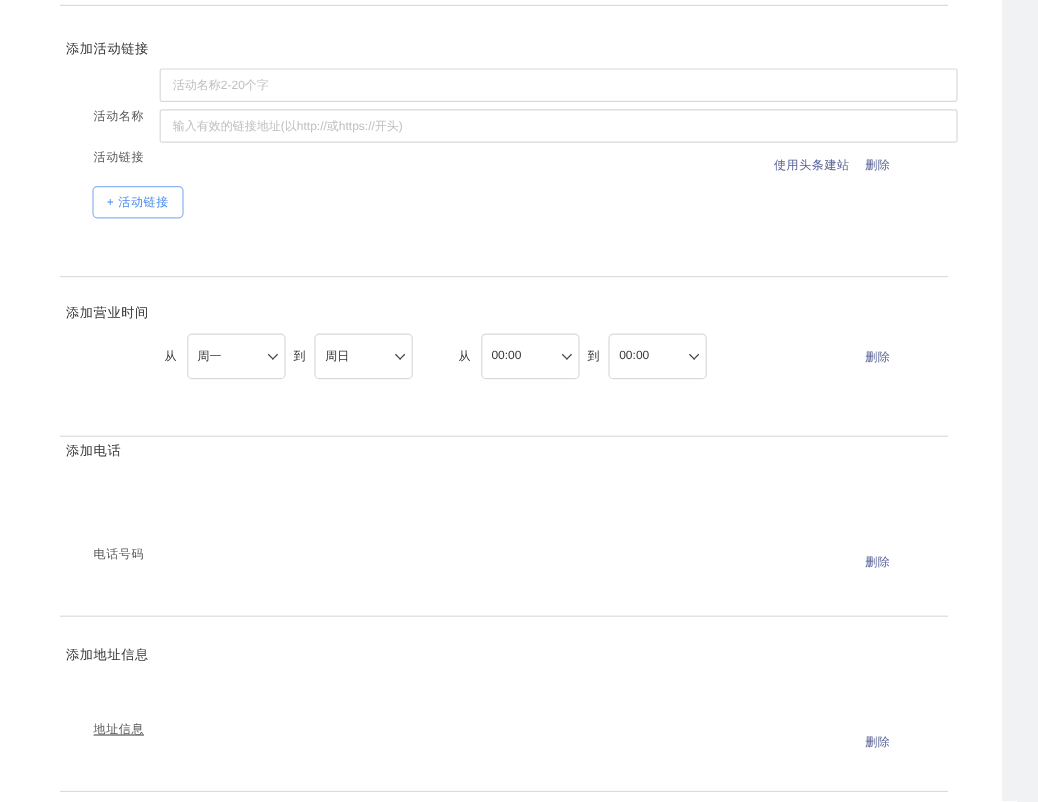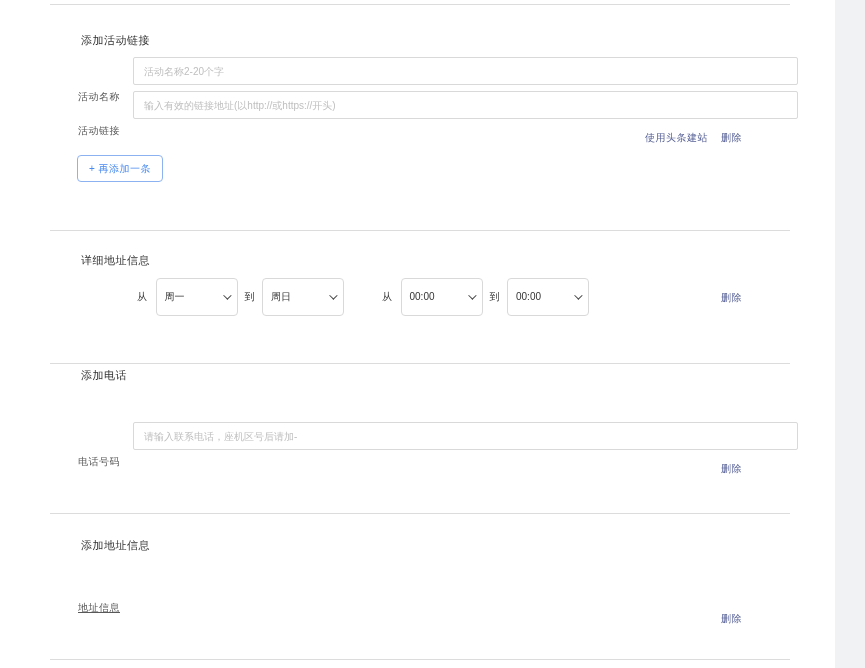--- a/index.html
+++ b/index.html
@@ -3,21 +3,21 @@
 <meta charset="utf-8">
 <style>
   * { margin:0; padding:0; box-sizing:border-box; }
   html,body { background:#ffffff; }
   .page {
     position:relative; width:865px; height:668px; background:#fff;
     font-family:"Liberation Sans","DejaVu Sans",sans-serif; overflow:hidden;
   }
   .side-strip { position:absolute; top:0; right:0; width:30px; height:668px; background:#f1f2f3; }
   .divider { position:absolute; left:50px; width:740px; height:1px; background:#dcdcdc; }
-  .section-title { position:absolute; left:55px; font-size:11px; color:#333; font-weight:400; letter-spacing:0.5px;margin-left:26px; }
+  .section-title { position:absolute; left:55px; font-size:11px; color:#333; font-weight:400; letter-spacing:0.5px; }
   .field-label { position:absolute; left:78px; font-size:10px; color:#595959; letter-spacing:0.5px;margin-top:24px; }
   .text-input {
     position:absolute; left:133px; width:665px; height:28px;
     border:1px solid #d9d9d9; border-radius:2px; background:#fff;
     font-size:10px; color:#333; padding:0 10px; outline:none;
     font-family:"Liberation Sans","DejaVu Sans",sans-serif;
   }
   .text-input::placeholder { color:#bfbfbf; }
   .actions-row { position:absolute; right:123px; display:flex; gap:13px; }
   .link { font-size:10px; color:#566095; text-decoration:none; cursor:pointer; letter-spacing:0.5px; }
@@ -55,25 +55,25 @@
   <input class="text-input" style="top: 57px;" type="text" placeholder="活动名称2-20个字">
 
   <div class="field-label" style="top:100px;">活动链接</div>
   <input class="text-input" style="top: 91px;" type="text" placeholder="输入有效的链接地址(以http://或https://开头)">
 
   <div class="actions-row" style="top:131px;">
     <span class="link">使用头条建站</span>
     <span class="link">删除</span>
   </div>
 
-  <button class="add-btn">+ 再添加一条</button>
+  <button class="add-btn">+ 活动链接</button>
 
   <div class="divider" style="top:230px;"></div>
 
-  <div class="section-title" style="top:253px;">详细地址信息</div>
+  <div class="section-title" style="top:253px;">添加营业时间</div>
 
   <div class="hours-row">
     <span class="inline-label">从</span>
     <div class="fake-select ml8">
       <span>周一</span>
       <span class="chevron"></span>
     </div>
     <span class="inline-label ml7">到</span>
     <div class="fake-select ml7">
       <span>周日</span>
@@ -93,21 +93,20 @@
 
   <div class="actions-row" style="top:291px;">
     <span class="link">删除</span>
   </div>
 
   <div class="divider" style="top:363px;"></div>
 
   <div class="section-title" style="top:368px;">添加电话</div>
 
   <div class="field-label" style="top:431px;">电话号码</div>
-  <input class="text-input" style="top: 422px;" type="text" placeholder="请输入联系电话，座机区号后请加-">
 
   <div class="actions-row" style="top:462px;">
     <span class="link">删除</span>
   </div>
 
   <div class="divider" style="top:513px;"></div>
 
   <div class="section-title" style="top:538px;">添加地址信息</div>
 
   <div class="field-label" style="top:577px;text-decoration:underline;">地址信息</div>

